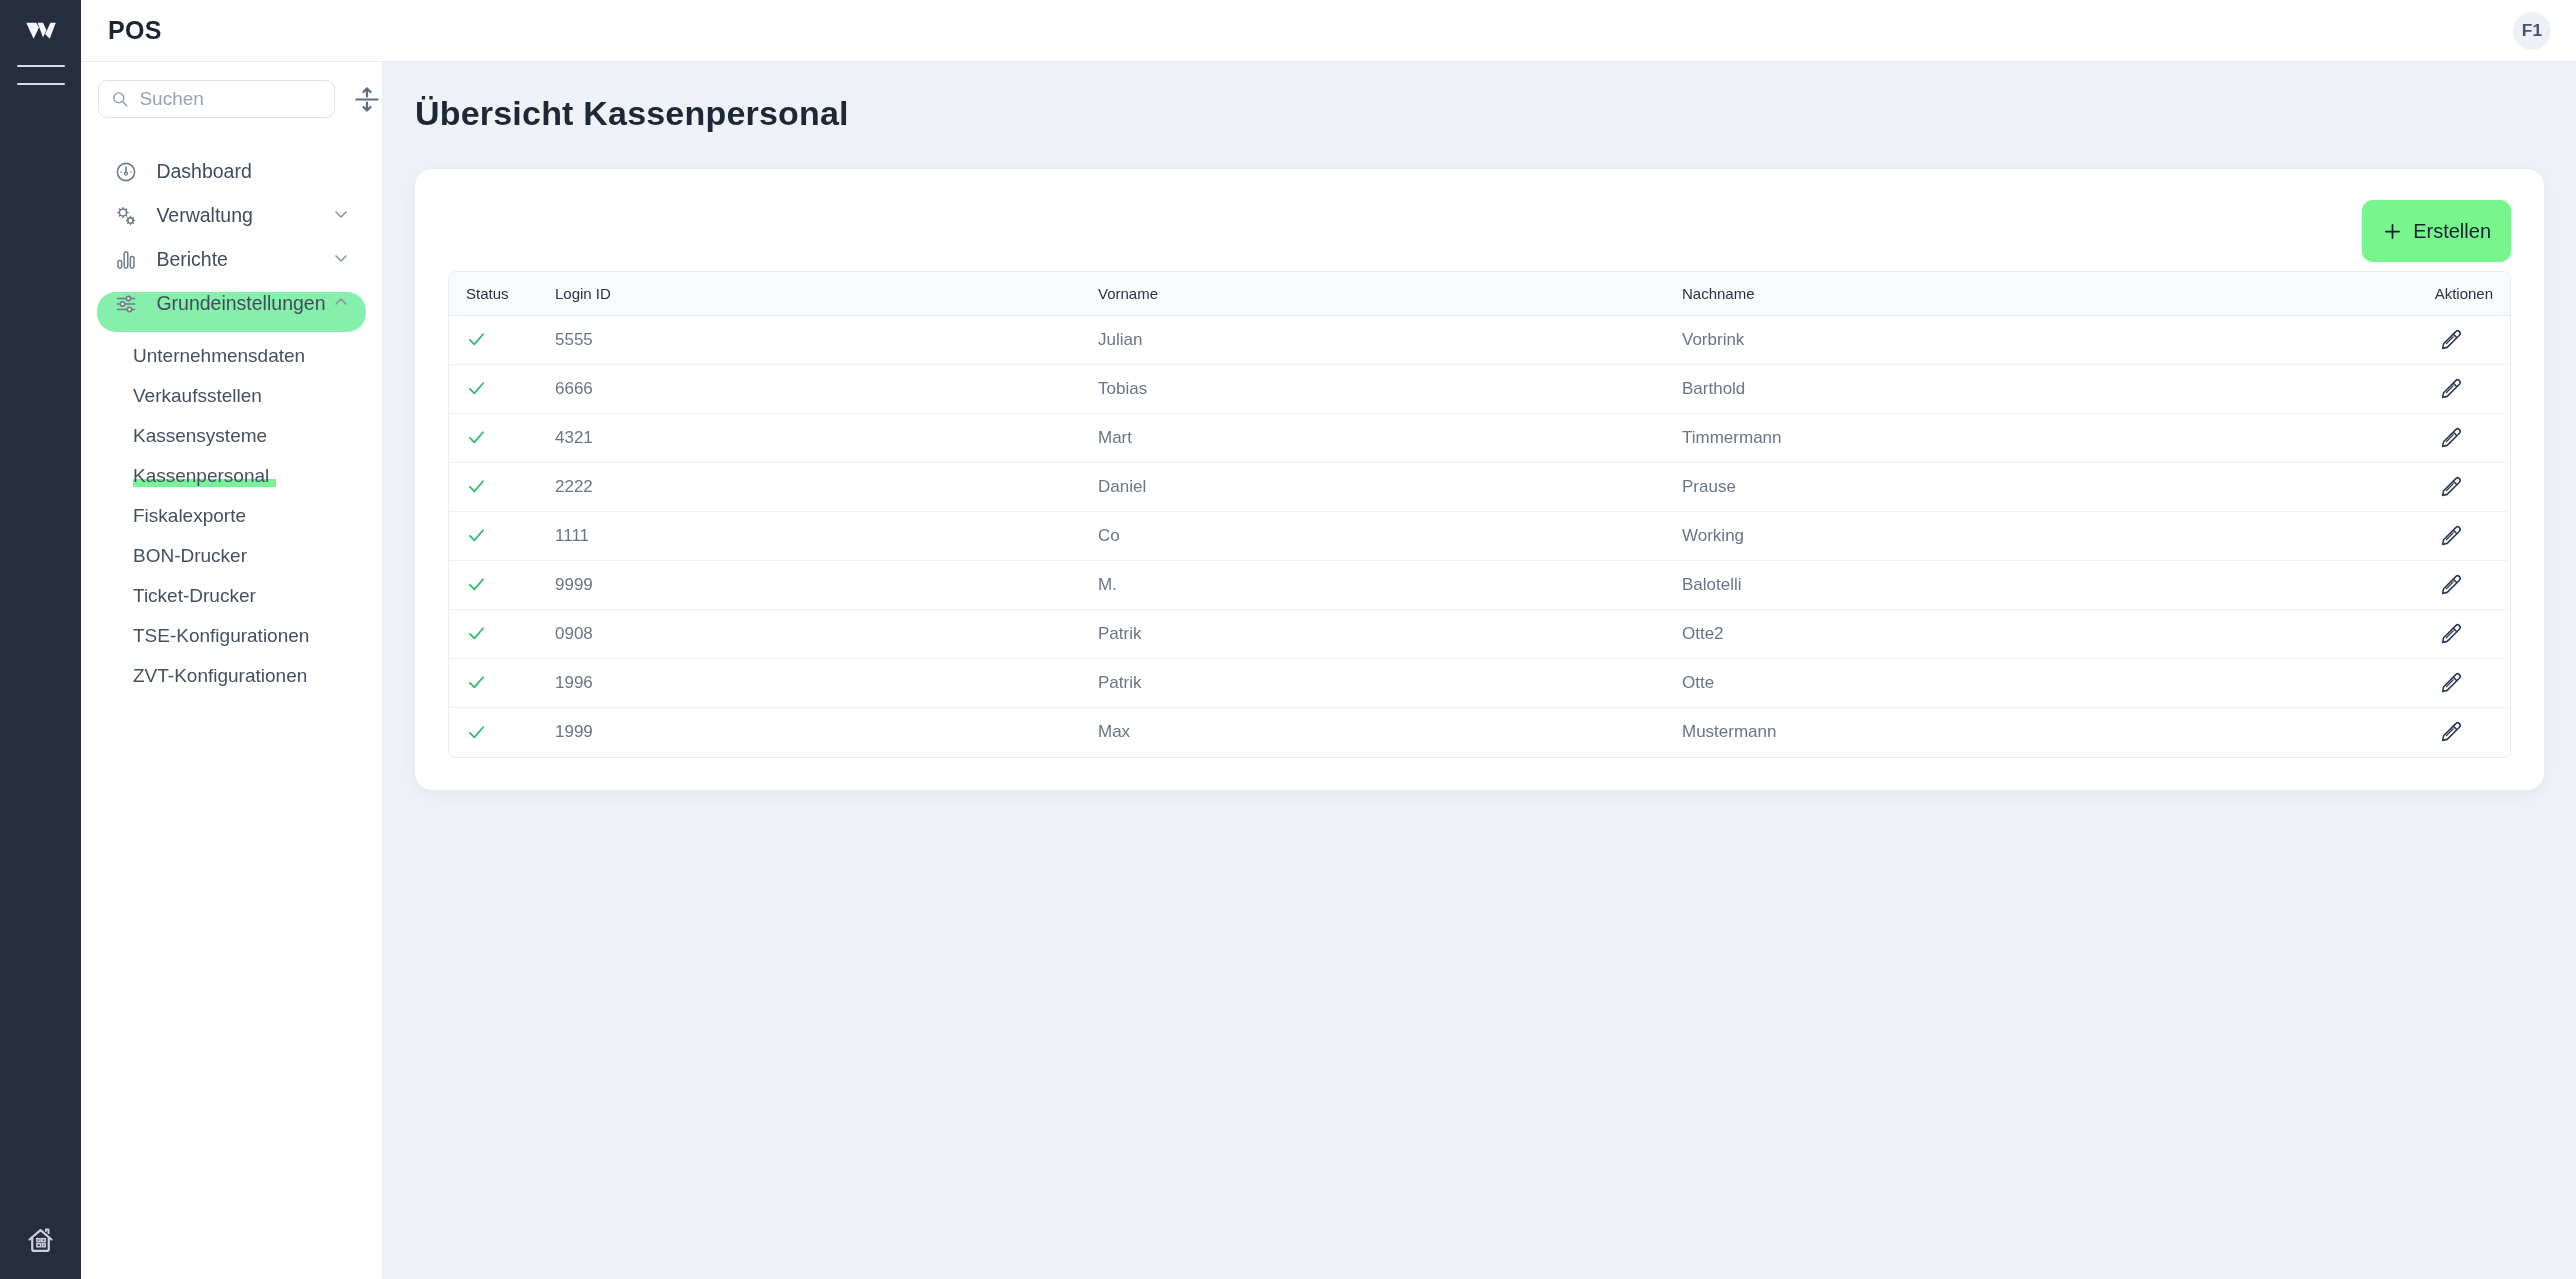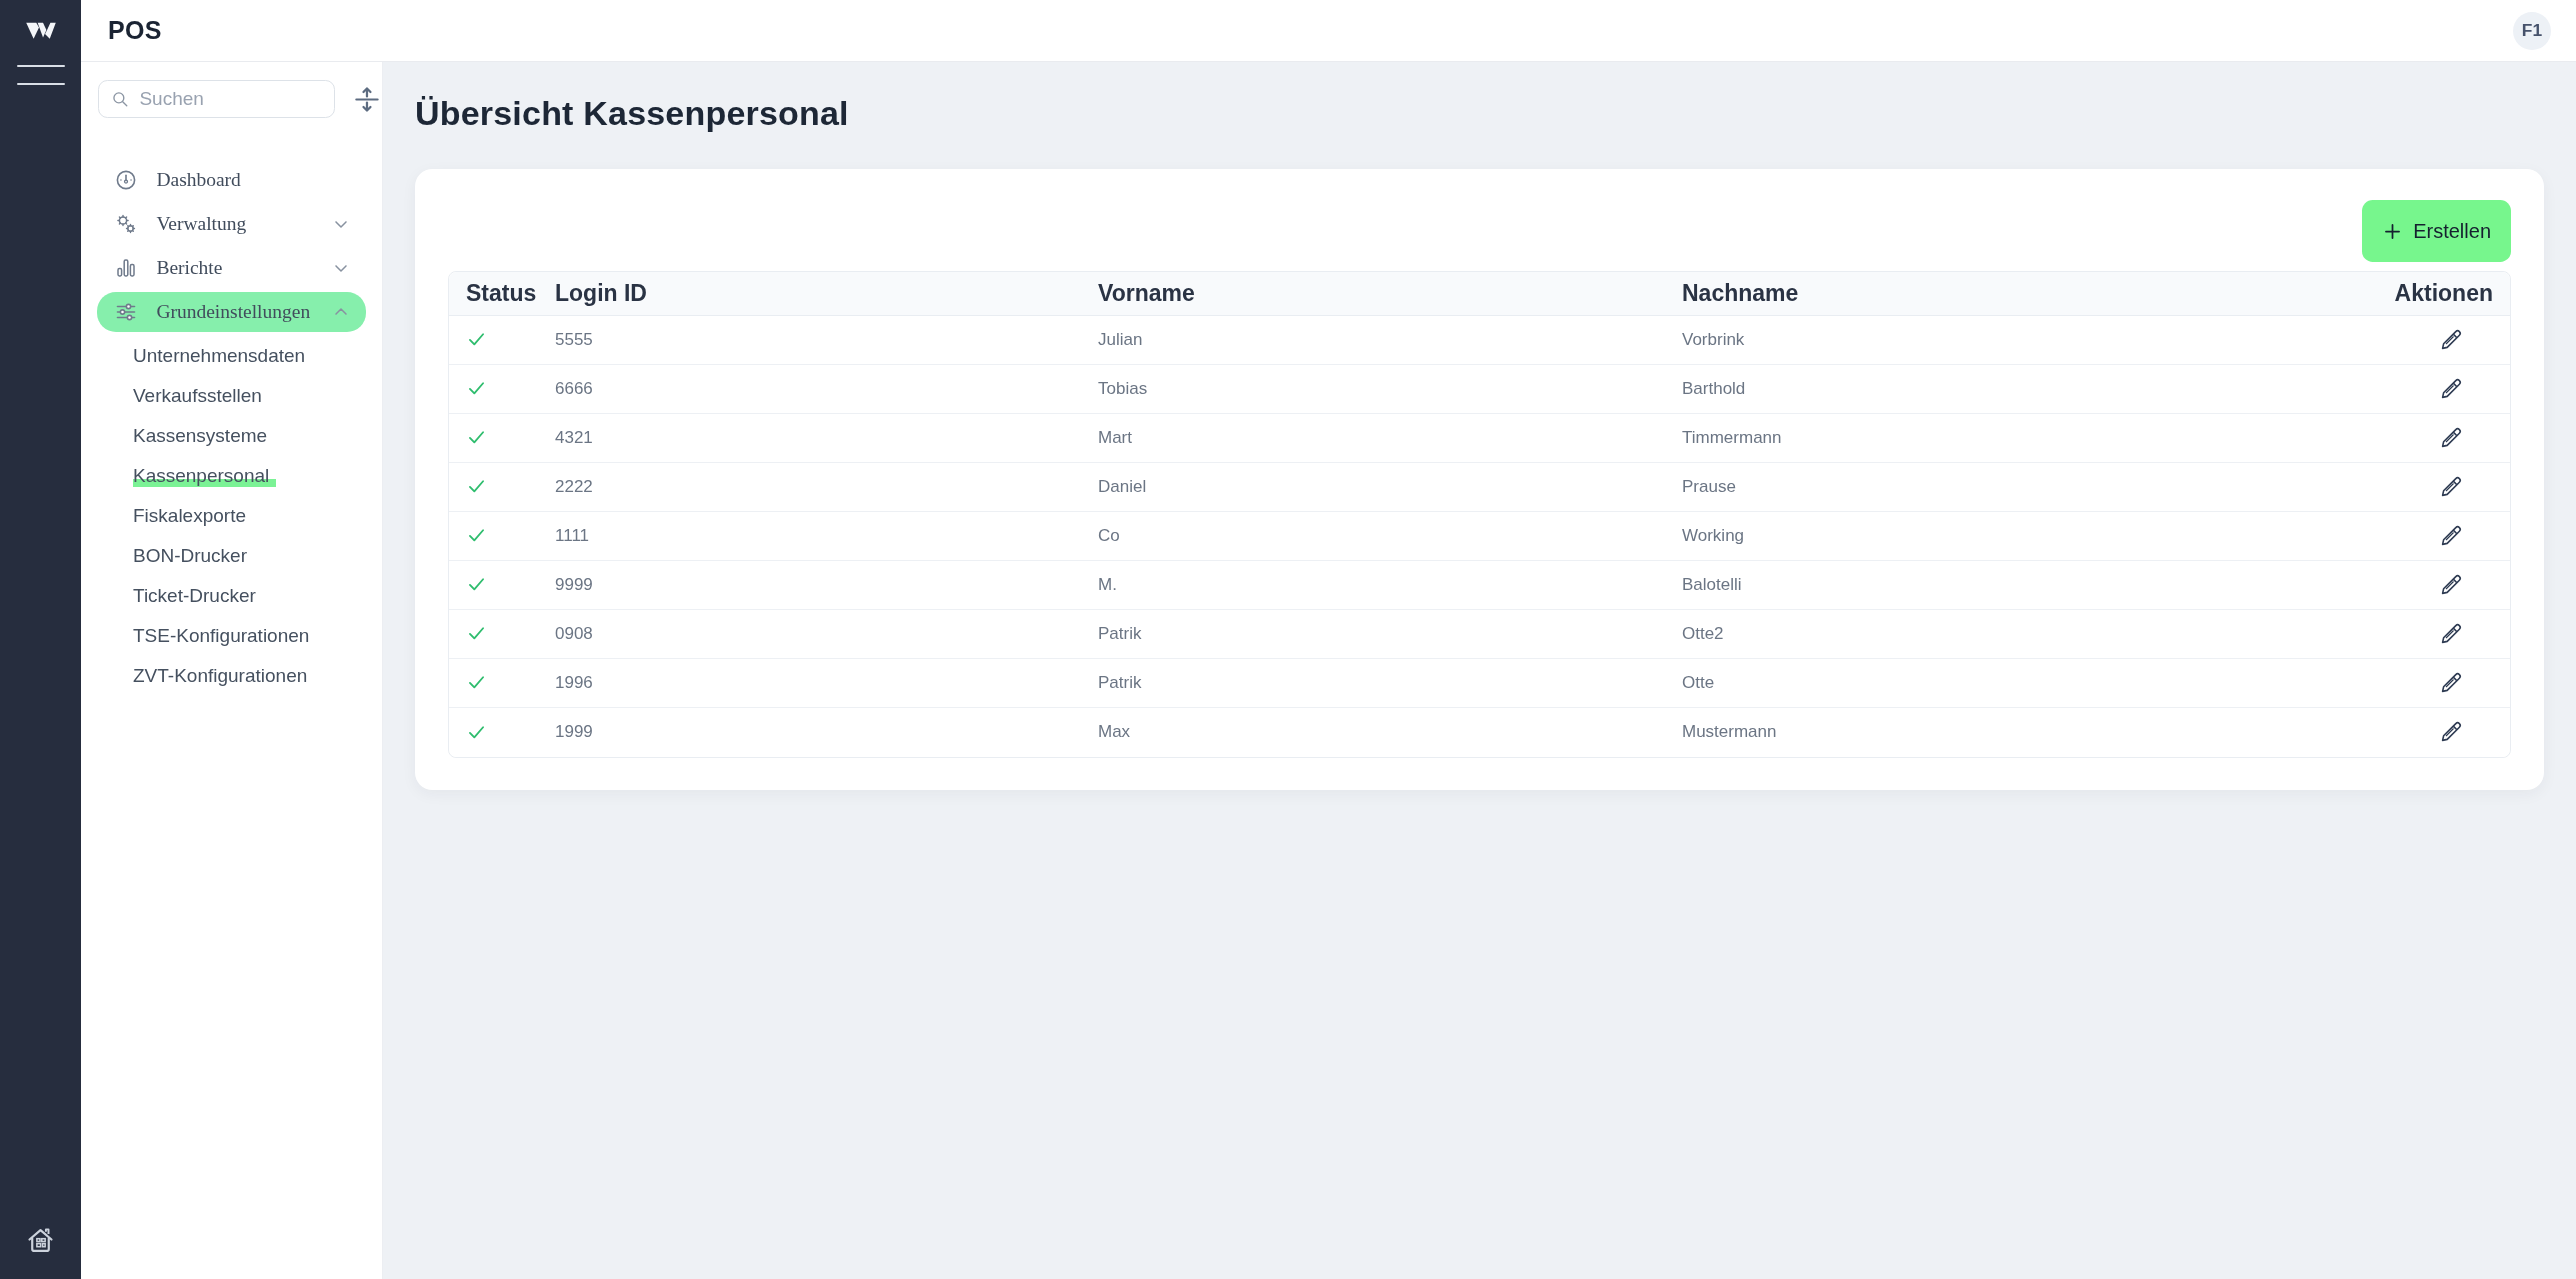--- a/index.html
+++ b/index.html
@@ -60,23 +60,23 @@
   .search-box input {
     border: none; outline: none; width: 100%;
     font-family: inherit; font-size: 19px; color: #3e4a5a; background: transparent;
   }
   .search-box input::placeholder { color: #99a2b0; }
   .expand-btn { width: 31px; height: 31px; color: #5c6b80; margin-left: 17px; cursor: pointer; }
 
   .nav { margin-top: 42px; }
   .nav-item {
     height: 40px; margin: 0 16px 4px; border-radius: 19px;
-    display: flex; align-items: center;
+    display: flex; 
     padding: 0 14.8px 0 17.4px;
-    font-size: 19.5px; color: #414c5c; cursor: pointer; font-family: Liberation Serif, serif;
+    font-size: 19.5px; color: #414c5c; cursor: pointer;
   }
   .nav-item.active { background: #86efac; }
   .nav-item .n-icon { width: 24px; height: 24px; color: #6f7a8b; flex: 0 0 24px; }
   .nav-item .n-label { margin-left: 18px; }
   .nav-item .chev { margin-left: auto; width: 20px; height: 20px; color: #8892a0; }
 
   .subnav .sub-item {
     height: 40px; display: flex; align-items: center;
     padding-left: 52px; font-size: 19px; color: #45505f; cursor: pointer;
   }
@@ -103,21 +103,21 @@
   }
   .btn-create .p-icon { width: 21px; height: 21px; }
 
   table.staff {
     width: 100%; table-layout: fixed;
     border-collapse: separate; border-spacing: 0;
     border: 0.7px solid #e9edf2; border-radius: 8px;
   }
   .staff thead th {
     background: #f8fafc; height: 44px;
-    font-size: 23px; font-weight: 700; color: #2a3344;
+    font-size: 15px; font-weight: 400; color: #2a3344;
     text-align: left; padding: 0 0 0 17px;
     border-bottom: 0.7px solid #e9edf2;
   }
   .staff thead th:first-child { border-top-left-radius: 8px; }
   .staff thead th:last-child  { border-top-right-radius: 8px; text-align: right; padding-right: 17px; }
   .staff tbody td {
     height: 49px; padding: 0 0 0 17px;
     font-size: 17px; color: #6b7584;
     border-bottom: 0.7px solid #edf0f4; background: #fff;
   }

